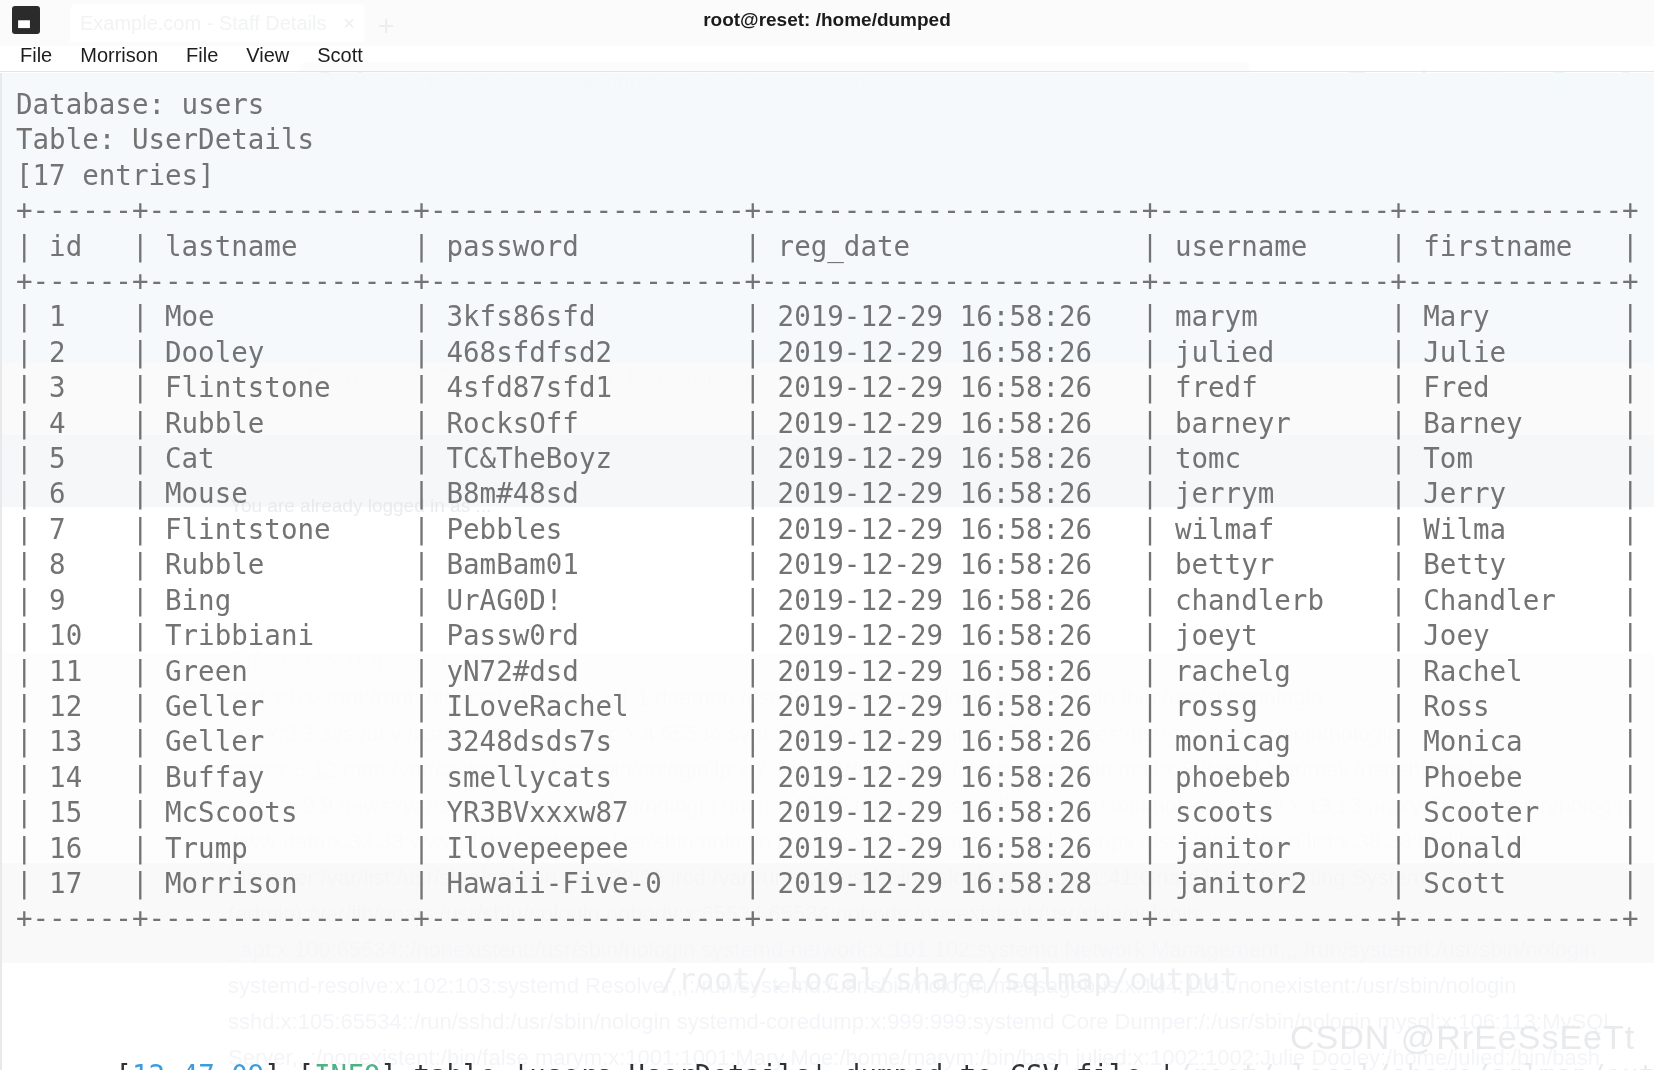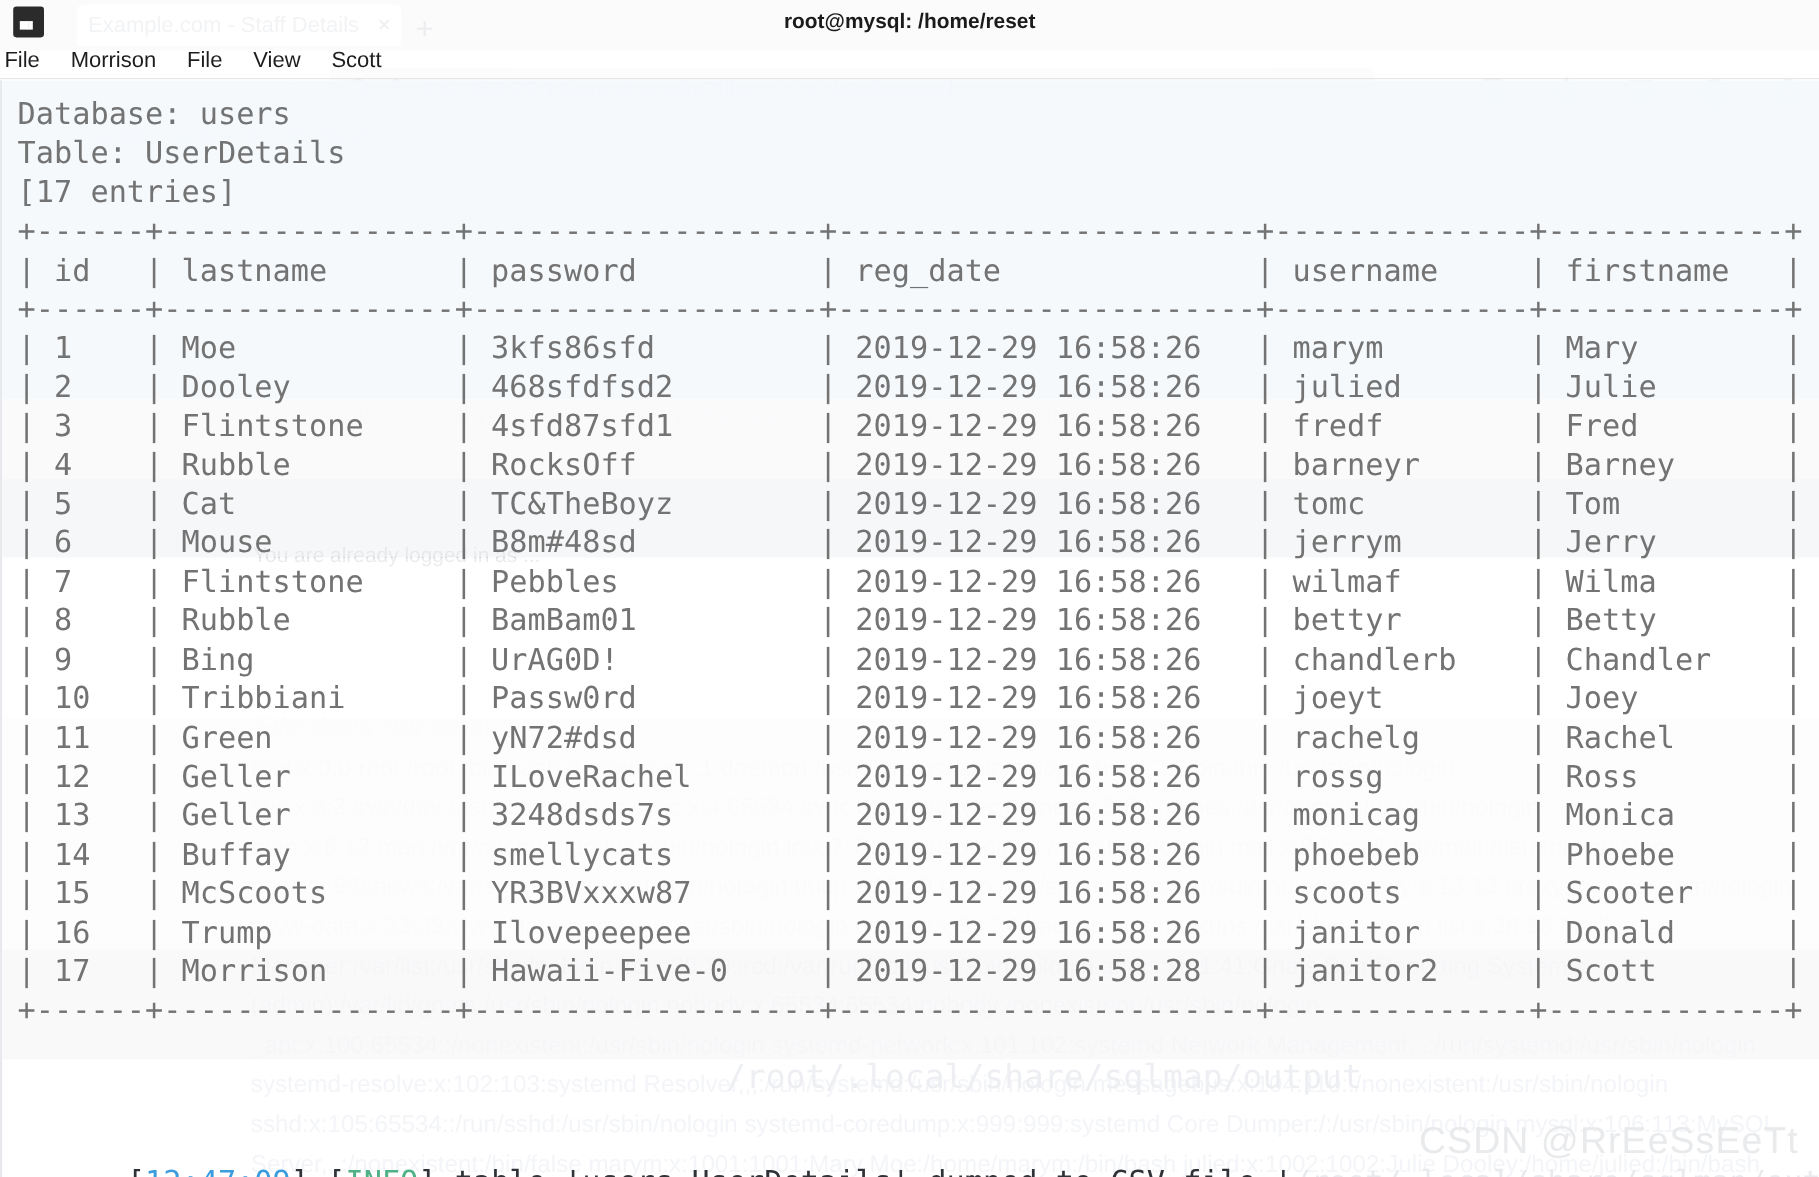--- a/index.html
+++ b/index.html
@@ -68,21 +68,21 @@
   }
   .title-text{font-size:19px;font-weight:bold;color:#1b1b1b;}
   .app-icon{
     position:absolute;left:12px;top:6px;width:28px;height:28px;background:#2b2b2b;
     border-radius:3px;display:flex;align-items:center;justify-content:center;
   }
   .app-icon span{color:#ffffff;font-size:13px;font-family:"DejaVu Sans Mono", monospace;line-height:1;}
 
   .menubar{
     position:absolute;left:0;top:40px;width:100%;height:32px;
-    display:flex;align-items:center;gap:0;box-sizing:border-box;
+    display:flex;align-items:center;gap:0;padding-left:16px;box-sizing:border-box;
     font-family:"Liberation Sans", sans-serif;
     border-bottom:1px solid #e4e4e6;
   }
   .menu-item{font-size:20px;color:#1d1d1f;padding:0 14px;cursor:default;white-space:nowrap;}
   .menu-item:first-child{padding-left:4px;}
 
   .term-body{
     position:absolute;left:0;top:73px;right:0;bottom:0;
     overflow:hidden;
     border-left:2px solid #e8e9ec;
@@ -204,21 +204,21 @@
   <div class="bg-csv">/root/.local/share/sqlmap/output</div>
   <div class="bg-watermark">CSDN @RrEeSsEeTt</div>
 </div>
 
 <div id="term-window">
 
   <div class="titlebar">
     <div class="app-icon">
       <span>▄▖</span>
     </div>
-    <div class="title-text">root@mysql: /home/reset</div>
+    <div class="title-text">root@reset: /home/dumped</div>
   </div>
 
   <div class="menubar">
     <div class="menu-item">File</div>
     <div class="menu-item">Morrison</div>
     <div class="menu-item">File</div>
     <div class="menu-item">View</div>
     <div class="menu-item">Scott</div>
   </div>
 

